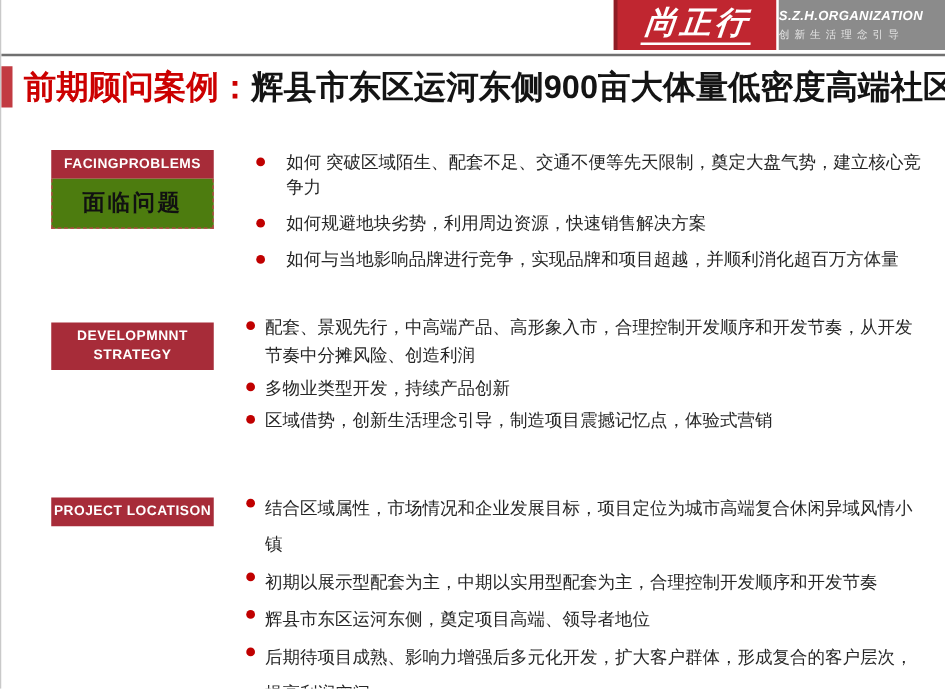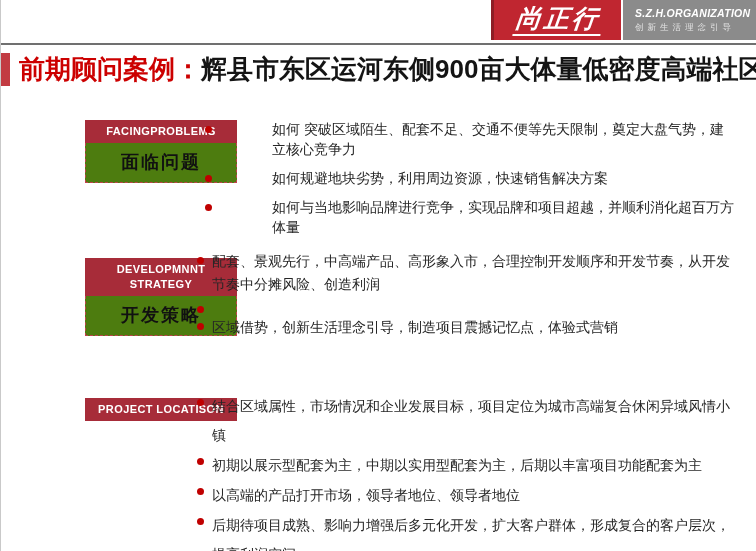--- a/index.html
+++ b/index.html
@@ -20,39 +20,39 @@
   }
   .brand-text{
     color:#fff;font-weight:bold;font-style:italic;font-size:25px;
     letter-spacing:3px;transform:skewX(-6deg);
     border-bottom:2px solid #fff;padding:0 2px 1px 2px;line-height:1.1;
   }
   .logo-gray{
     position:absolute;left:622px;top:0;width:134px;height:40px;
     background:#8B8B8B;
     display:flex;flex-direction:column;align-items:flex-start;justify-content:center;
-    padding-left:12px;box-sizing:border-box;
+    padding-left:0;box-sizing:border-box;
   }
   .org-name{color:#ffffff;font-weight:bold;font-style:italic;font-size:10.5px;letter-spacing:.3px;}
   .org-tagline{color:#e3e3e3;font-size:8.5px;letter-spacing:4px;margin-top:3px;}
   .header-rule{
     position:absolute;left:0;top:43px;width:756px;height:2px;background:#707070;
   }
   
   .title-accent{
     position:absolute;left:0;top:53px;width:9px;height:33px;background:#C23B42;
   }
   .page-title{
     position:absolute;left:18px;top:54px;width:730px;
     font-size:26px;font-weight:bold;line-height:31px;white-space:nowrap;
   }
   .title-prefix{color:#CC0000;}
   .title-main{color:#141414;}
   
-  .sec-label{position:absolute;left:40px;width:152px;box-sizing:border-box;margin-left:44px;}
+  .sec-label{position:absolute;left:40px;width:130px;box-sizing:border-box;}
   .sec-label .en{
     background:#A72C39;color:#fff;font-weight:bold;font-size:11px;
     text-align:center;letter-spacing:.4px;line-height:15px;
     padding:4px 2px;box-sizing:border-box;
   }
   .sec-label .zh{
     background:#4d7c0f;border:1px dashed #C2404C;border-top:none;
     color:#111;font-weight:bold;font-size:18px;letter-spacing:2px;
     text-align:center;padding:7px 0 8px 0;box-sizing:border-box;
   }
@@ -61,21 +61,21 @@
   #label-3{top:398px;}
   
   .bullets{position:absolute;list-style:none;margin:0;padding:0;color:#262626;}
   .bullets li{display:flex;align-items:flex-start;}
   .dot{
     flex:0 0 auto;width:7px;height:7px;border-radius:50%;
     background:#C00000;margin-top:7px;
   }
   .btxt{font-size:14px;}
   #bullets-1{left:204px;top:119px;width:532px;}
-  #bullets-1 li{margin-bottom:9px;gap:43px;}
+  #bullets-1 li{margin-bottom:9px;}
   #bullets-1 .dot{margin-right:17px;}
   #bullets-1 .btxt{line-height:20px;}
   #bullets-2{left:196px;top:250px;width:536px;}
   #bullets-2 li{margin-bottom:3px;}
   #bullets-2 .dot{margin-right:8px;}
   #bullets-2 .btxt{line-height:23px;}
   #bullets-3{left:196px;top:392px;width:538px;}
   #bullets-3 li{margin-bottom:1px;}
   #bullets-3 .dot{margin-right:8px;}
   #bullets-3 .btxt{line-height:29px;}
@@ -113,51 +113,51 @@
       <span class="btxt">如何规避地块劣势，利用周边资源，快速销售解决方案</span>
     </li>
     <li>
       <span class="dot"></span>
       <span class="btxt">如何与当地影响品牌进行竞争，实现品牌和项目超越，并顺利消化超百万方体量</span>
     </li>
   </ul>
 
   <div class="sec-label" id="label-2">
     <div class="en">DEVELOPMNNT STRATEGY</div>
-    <div class="zh">开发策略</div>
   </div>
   <ul class="bullets" id="bullets-2">
     <li>
       <span class="dot"></span>
       <span class="btxt">配套、景观先行，中高端产品、高形象入市，合理控制开发顺序和开发节奏，从开发节奏中分摊风险、创造利润</span>
     </li>
     <li>
       <span class="dot"></span>
+      <span class="btxt">多物业类型开发，持续产品创新</span>
     </li>
     <li>
       <span class="dot"></span>
       <span class="btxt">区域借势，创新生活理念引导，制造项目震撼记忆点，体验式营销</span>
     </li>
   </ul>
 
   <div class="sec-label" id="label-3">
     <div class="en">PROJECT LOCATISON</div>
   </div>
   <ul class="bullets" id="bullets-3">
     <li>
       <span class="dot"></span>
       <span class="btxt">结合区域属性，市场情况和企业发展目标，项目定位为城市高端复合休闲异域风情小镇</span>
     </li>
     <li>
       <span class="dot"></span>
-      <span class="btxt">初期以展示型配套为主，中期以实用型配套为主，后期以丰富项目功能配套为主</span>
+      <span class="btxt">初期以展示型配套为主，中期以实用型配套为主，合理控制开发顺序和开发节奏</span>
     </li>
     <li>
       <span class="dot"></span>
-      <span class="btxt">以高端的产品打开市场，领导者地位、领导者地位</span>
+      <span class="btxt">辉县市东区运河东侧，奠定项目高端、领导者地位</span>
     </li>
     <li>
       <span class="dot"></span>
       <span class="btxt">后期待项目成熟、影响力增强后多元化开发，扩大客户群体，形成复合的客户层次，提高利润空间</span>
     </li>
   </ul>
 
 </div>
 
 </body></html>

